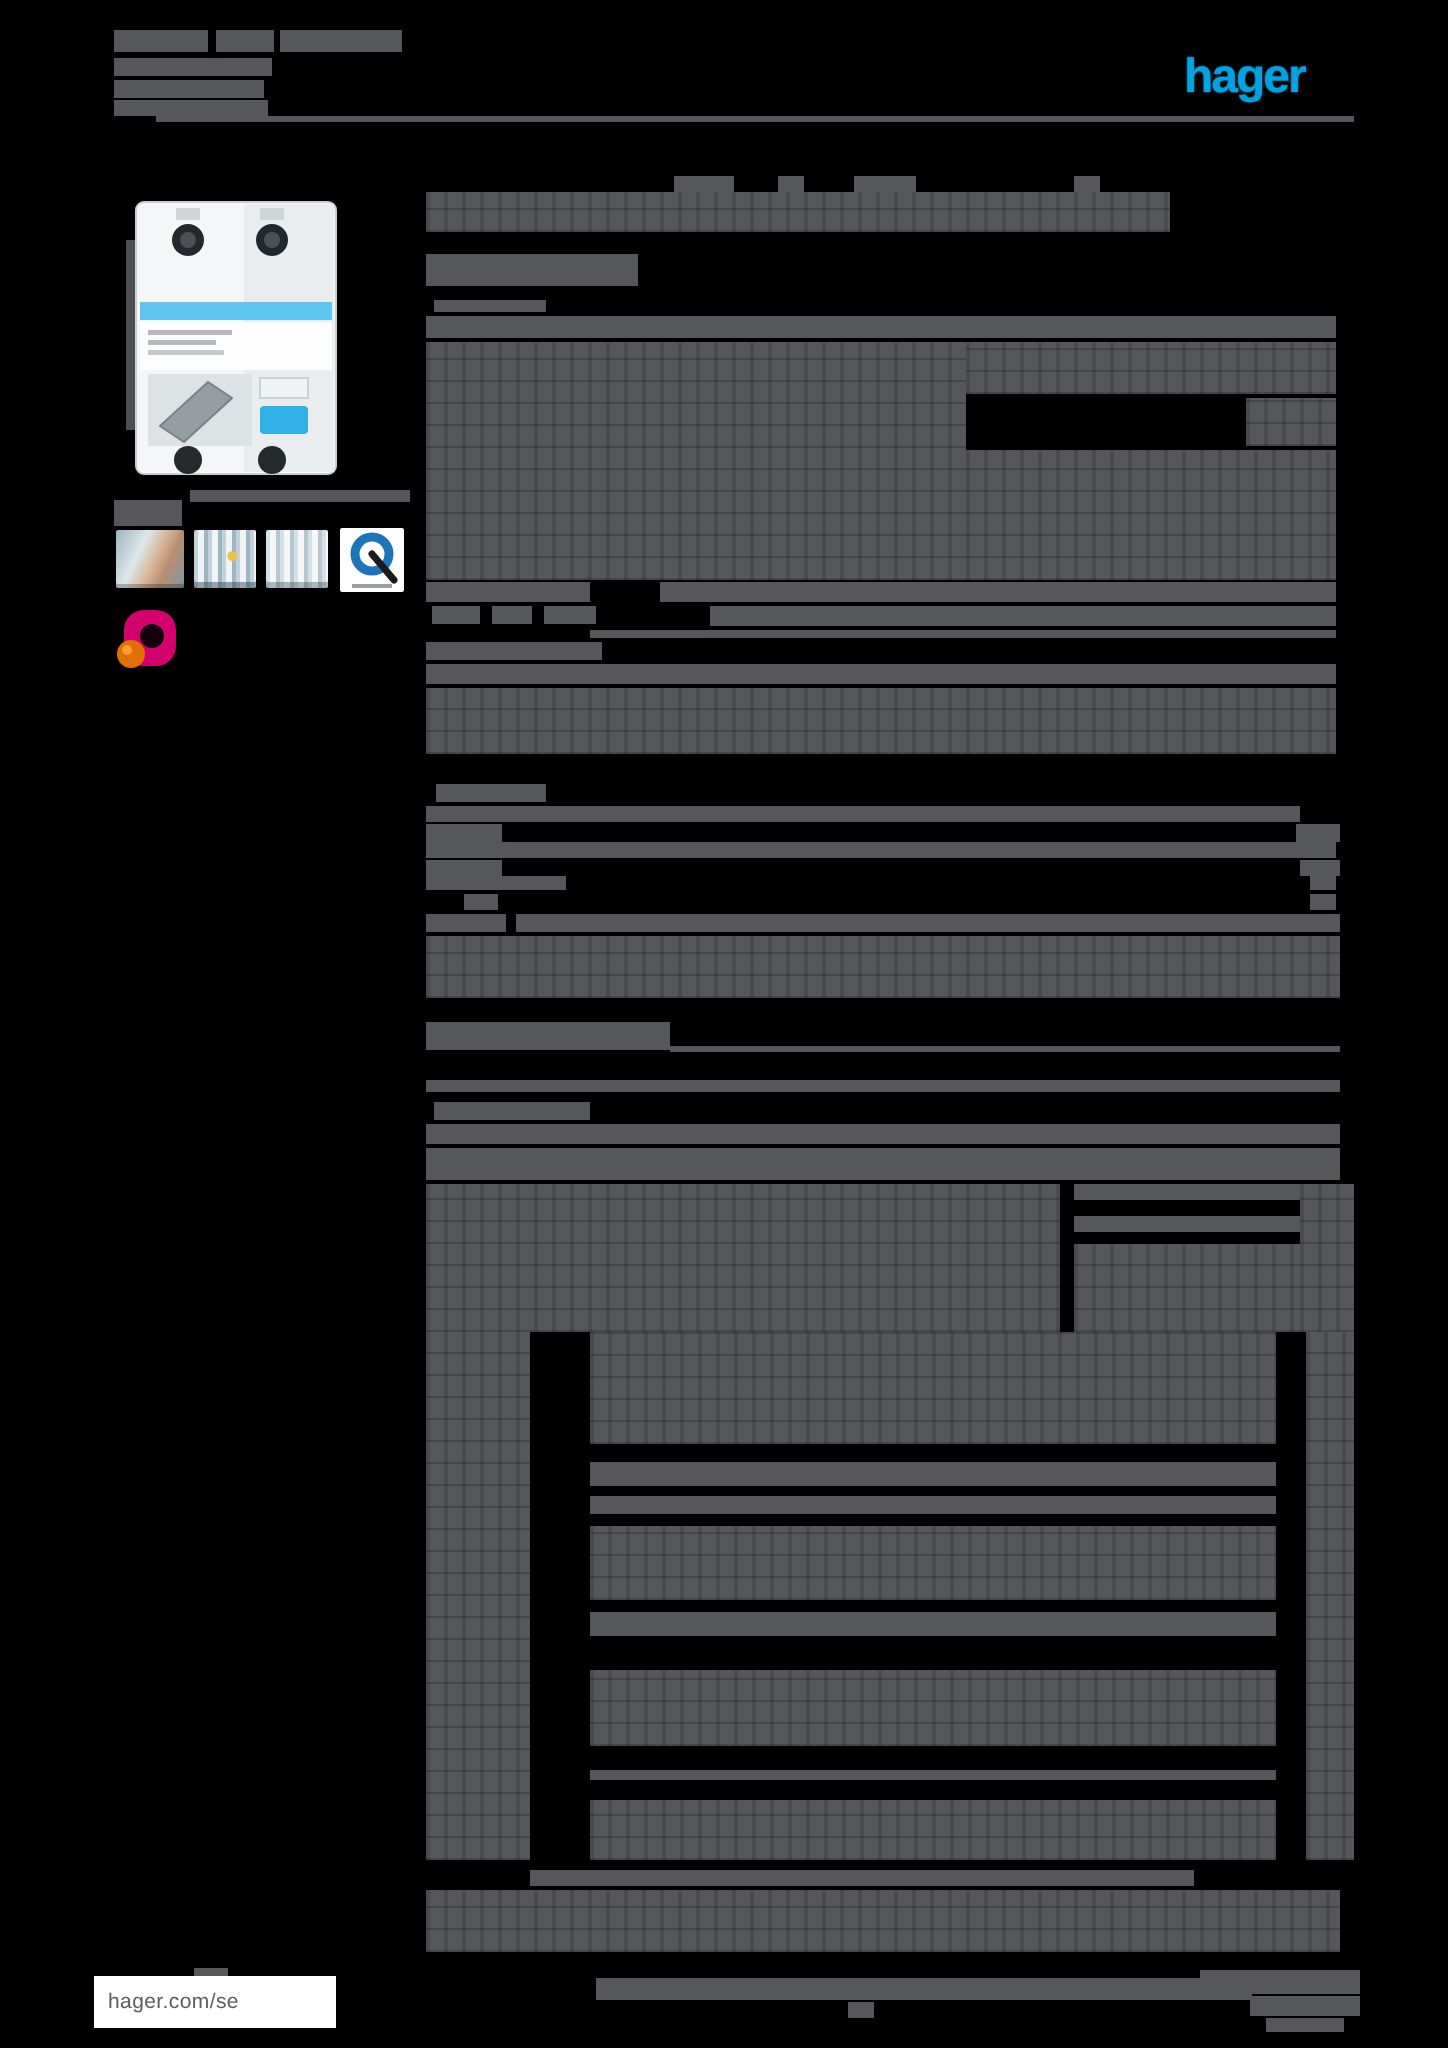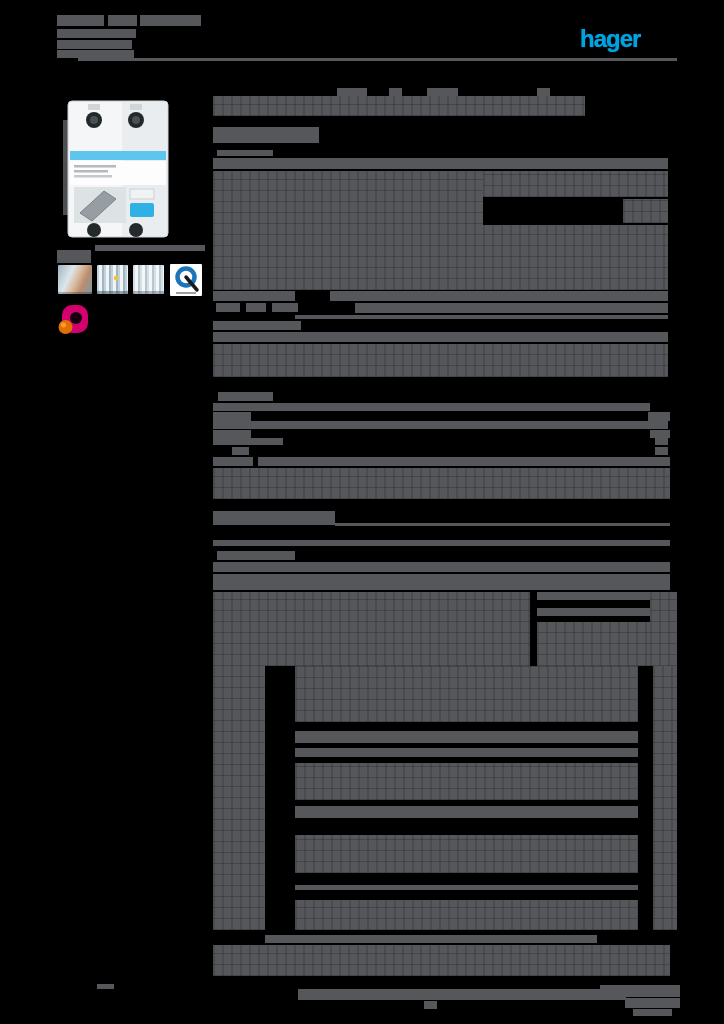--- a/index.html
+++ b/index.html
@@ -5,21 +5,21 @@
   html,body{margin:0;padding:0;background:#000;}
   .page{position:relative;width:724px;height:1024px;background:#000;overflow:hidden;
         font-family:"Liberation Sans",sans-serif;}
   .abs{position:absolute;}
   
   .bar{position:absolute;background:var(--bar,#56575b);}
   .bar.tex{background-image:
       repeating-linear-gradient(90deg, rgba(0,0,0,.14) 0 2px, rgba(0,0,0,0) 2px 9px),
       repeating-linear-gradient(0deg, rgba(0,0,0,.20) 0 1px, rgba(0,0,0,0) 1px 11px);}
   
-  .logo{position:absolute;left:580px;top:26px;width:90px;height:26px;
+  .logo{position:absolute;left:592px;top:26px;width:90px;height:26px;
         font-weight:700;font-size:24px;letter-spacing:-1px;line-height:26px;
         text-shadow:0 0 1px currentColor;}
   
   .product{position:absolute;left:60px;top:95px;width:148px;height:150px;}
   
   .thumb{position:absolute;border-radius:1px;}
   .t1{left:58px;top:265px;width:34px;height:29px;
       background:linear-gradient(115deg,#9fb4bf 0%,#dde7eb 35%,#d8b79b 55%,#b98d6f 72%,#7e98a6 100%);
       box-shadow:inset 0 -2px 0 rgba(0,0,0,.25);}
   .t2{left:97px;top:265px;width:31px;height:29px;
@@ -158,14 +158,17 @@
       <div class="bar" style="left: 265px; top: 935px; width: 332px; height: 8px;"></div>
       <div class="bar tex" style="left: 213px; top: 945px; width: 457px; height: 31px;"></div>
       <div class="bar" style="left: 97px; top: 984px; width: 17px; height: 5px;"></div>
       <div class="bar" style="left: 298px; top: 989px; width: 328px; height: 11px;"></div>
       <div class="bar" style="left: 424px; top: 1001px; width: 13px; height: 8px;"></div>
       <div class="bar" style="left: 600px; top: 985px; width: 80px; height: 12px;"></div>
       <div class="bar" style="left: 625px; top: 998px; width: 55px; height: 10px;"></div>
       <div class="bar" style="left: 633px; top: 1009px; width: 39px; height: 7px;"></div>
     </div>
 
+  <div class="webbox">
+    <span>hager.com/se</span>
+  </div>
 
 </div>
 
 </body></html>

